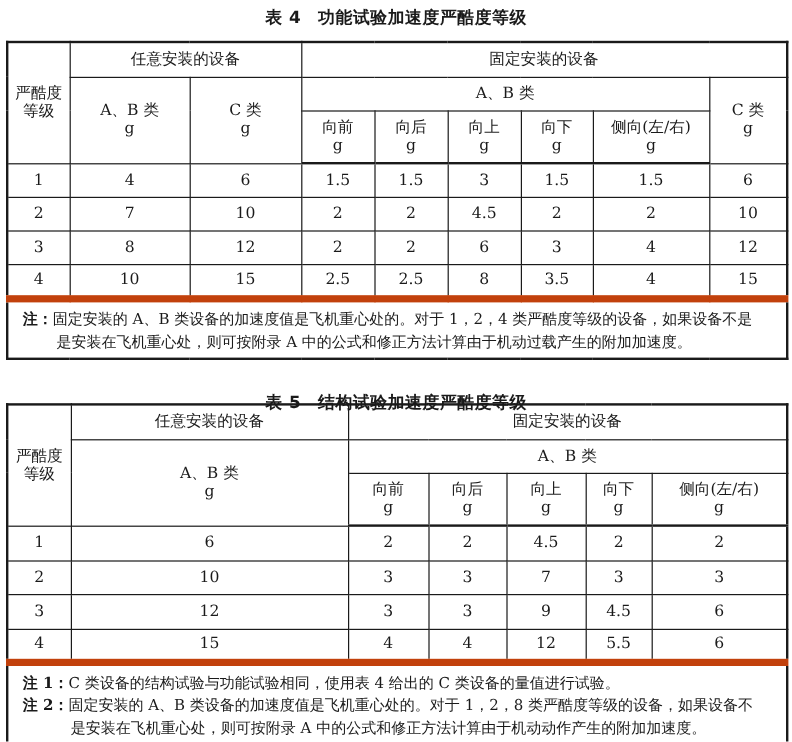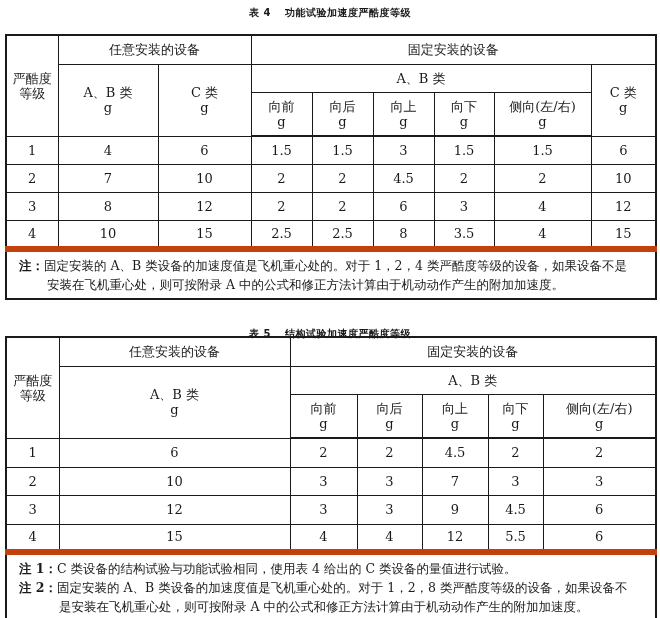--- a/index.html
+++ b/index.html
@@ -1,20 +1,20 @@
 <!DOCTYPE html>
 <html><head>
 <meta charset="utf-8">
 <style>
   html, body { margin: 0; padding: 0; background: #ffffff; }
   body { width: 660px; height: 618px; position: relative; overflow: hidden;
          font-family: "DejaVu Serif", "Liberation Serif", serif; color: #1a1a1a; }
   .caption { position: absolute; left: 0; width: 660px; text-align: center;
              font-family: "DejaVu Sans", "Liberation Sans", sans-serif; font-weight: bold;
-             font-size: 10px; letter-spacing: 0.5px; }
+             font-size: 14px; letter-spacing: 0.5px; }
   .caption .num { margin-right: 14px; }
   table { position: absolute; left: 5px; width: 650px; border-collapse: collapse;
           table-layout: fixed; border: 2px solid #1a1a1a; font-size: 13px; }
   td { border: 1px solid #1a1a1a; text-align: center; vertical-align: middle;
        padding: 0; line-height: 15px; }
   tr.hdr-bottom td { border-bottom: 2px solid #1a1a1a; margin-left: 44px; }
   td.note { text-align: left; font-size: 12.5px; line-height: 19px; padding: 4px 8px 4px 12px;
             border-top: 6px solid #c2410c; }
   .note-line { display: block; }
   .note-cont { display: block; padding-left: 28px; }
@@ -126,21 +126,21 @@
     <td>2.5</td>
     <td>2.5</td>
     <td>8</td>
     <td>3.5</td>
     <td>4</td>
     <td>15</td>
   </tr>
   <tr style="height:50px;">
     <td colspan="9" class="note">
       <span class="note-line"><span class="note-label">注：</span><span>固定安装的 A、B 类设备的加速度值是飞机重心处的。对于 1，2，4 类严酷度等级的设备，如果设备不是</span></span>
-      <span class="note-cont">安装在飞机重心处，则可按附录 A 中的公式和修正方法计算由于机动动作产生的附加加速度。</span>
+      <span class="note-cont">是安装在飞机重心处，则可按附录 A 中的公式和修正方法计算由于机动过载产生的附加加速度。</span>
     </td>
   </tr>
 </tbody>
   </table>
 
 <div class="caption" style="top:327px;">
   <span class="num">表 5</span><span>结构试验加速度严酷度等级</span>
 </div>
 
 <table style="top:336px;">

